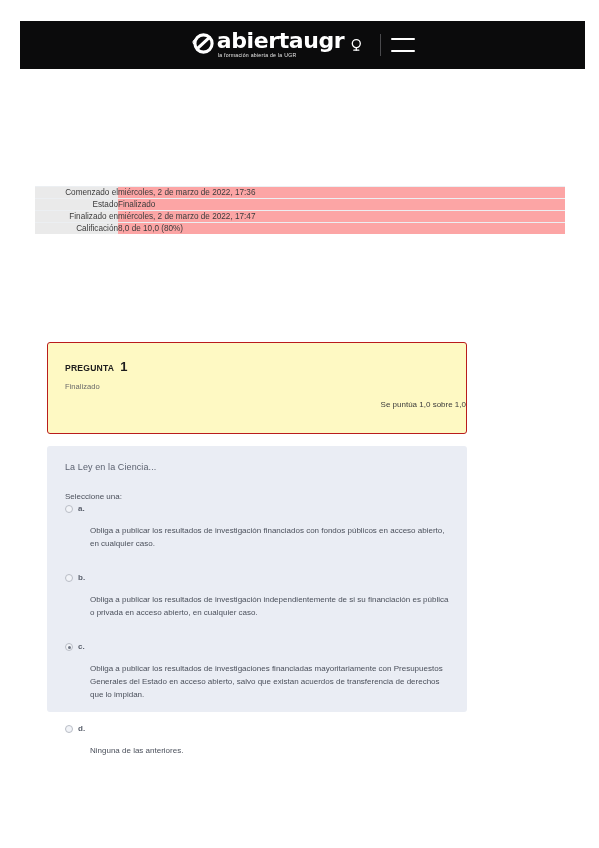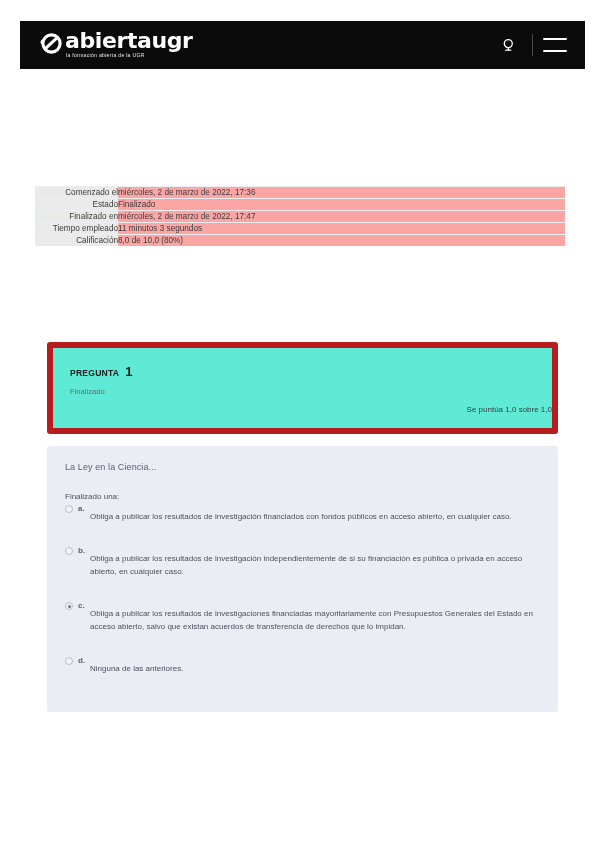--- a/index.html
+++ b/index.html
@@ -30,21 +30,21 @@
   
   .topbar {
     position: absolute;
     left: 20px;
     top: 21px;
     width: 565px;
     height: 48px;
     background: #0b0b0c;
     display: flex;
     align-items: center;
-    justify-content: space-between;
+    justify-content: center;
     padding: 0 18px 0 18px;
   }
 
   .brand {
     display: flex;
     align-items: flex-start;
     height: 34px;
     position: relative;
     user-select: none;
   }
@@ -173,24 +173,24 @@
     color: #3b3b3b;
     padding: 11px 6px 3px 6px;
     line-height: 11px;
   }
 
   
   .qcard {
     position: absolute;
     left: 47px;
     top: 342px;
-    width: 511px;
+    width: 420px;
     height: 92px;
-    background: #5eead4;
-    border: 6px solid #b91c1c;
+    background: #fef9c3;
+    border: 1px solid #b91c1c;
     border-radius: 3px;
   }
   .qcard-inner { padding: 16px 0 0 17px; }
   .qnum-line {
     display: flex;
     align-items: baseline;
     gap: 6px;
   }
   .qnum-label {
     font-size: 8.6px;
@@ -213,21 +213,21 @@
     font-size: 8px;
     color: #3b3b3b;
     text-align: right;
   }
 
   
   .acard {
     position: absolute;
     left: 47px;
     top: 446px;
-    width: 511px;
+    width: 420px;
     height: 266px;
     background: #eaedf4;
     border-radius: 3px;
   }
   .qtext {
     position: absolute;
     left: 18px;
     top: 16px;
     font-size: 9px;
     color: #5c6270;
@@ -281,21 +281,21 @@
     font-size: 8px;
     font-weight: 700;
     color: #595f6b;
     margin-top: 0px;
   }
   .opt-text {
     flex: 1 1 auto;
     font-size: 8px;
     line-height: 13px;
     color: #4b505b;
-    margin-top: 6px;
+    margin-top: 20px;
     padding-right: 4px;
   }
 </style>
 </head>
 <body>
 
 <div class="page">
 
   <div class="topbar">
 
@@ -338,44 +338,40 @@
       </tr>
       <tr>
         <td class="sum-label">Estado</td>
         <td class="sum-value">Finalizado</td>
       </tr>
       <tr>
         <td class="sum-label">Finalizado en</td>
         <td class="sum-value">miércoles, 2 de marzo de 2022, 17:47</td>
       </tr>
       <tr>
-        <td class="sum-label">Tiempo empleado</td>
-        <td class="sum-value">11 minutos 3 segundos</td>
-      </tr>
-      <tr>
         <td class="sum-label">Calificación</td>
         <td class="sum-value">8,0 de 10,0 (80%)</td>
       </tr>
     </tbody>
   </table>
 
   <div class="qcard">
     <div class="qcard-inner">
       <div class="qnum-line">
         <span class="qnum-label">PREGUNTA</span>
         <span class="qnum-value">1</span>
       </div>
       <div class="qstate">Finalizado</div>
       <div class="qmark">Se puntúa 1,0 sobre 1,0</div>
     </div>
   </div>
 
   <div class="acard">
     <div class="qtext">La Ley en la Ciencia...</div>
-    <div class="select-one">Finalizado una:</div>
+    <div class="select-one">Seleccione una:</div>
 
     <div class="options">
 
       <div class="opt">
         <span class="radio"></span>
         <span class="opt-letter">a.</span>
         <span class="opt-text">Obliga a publicar los resultados de investigación financiados con fondos públicos en acceso abierto, en cualquier caso.</span>
       </div>
 
       <div class="opt">

